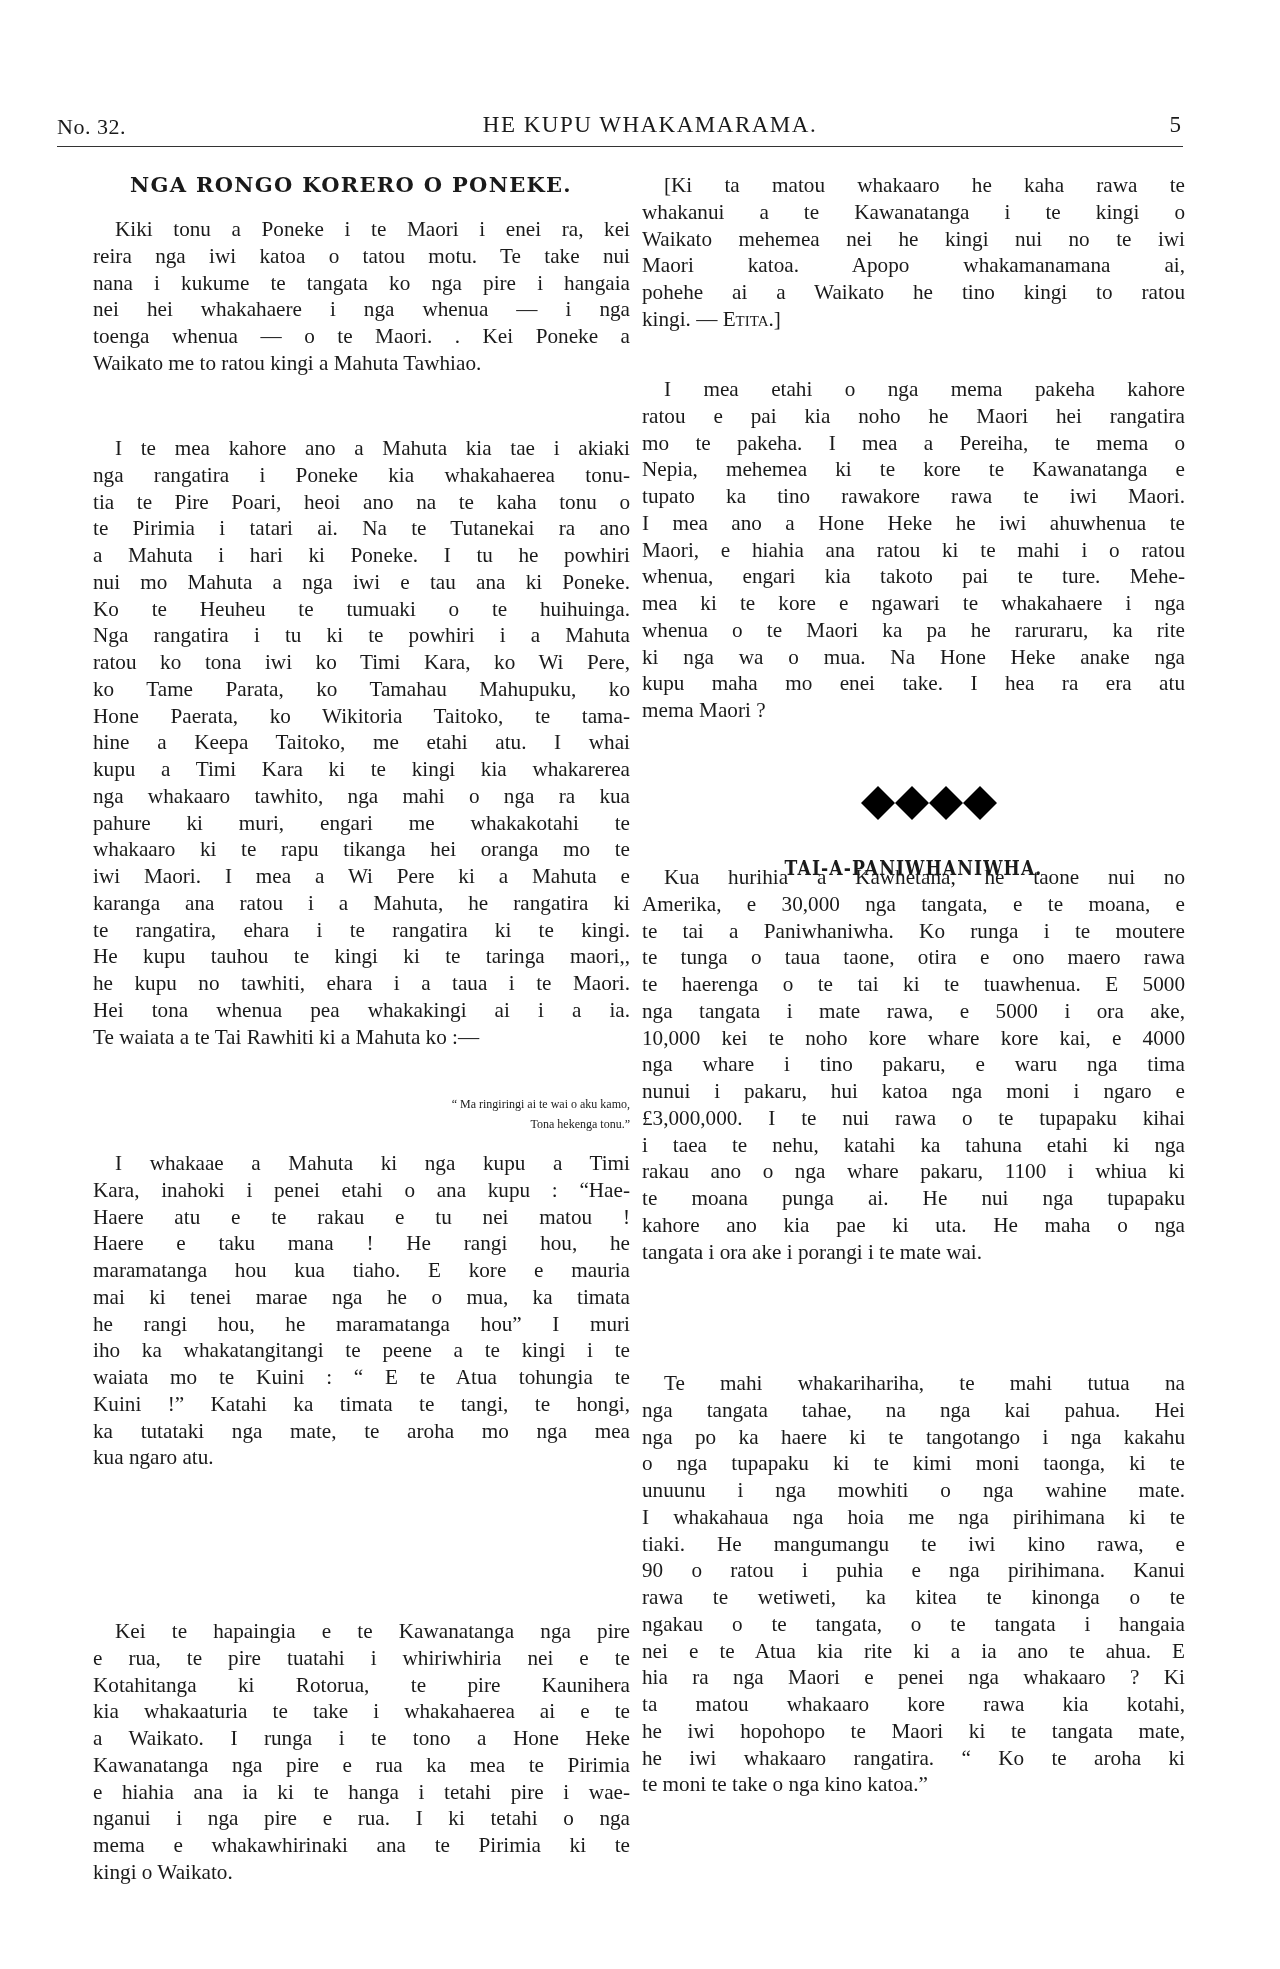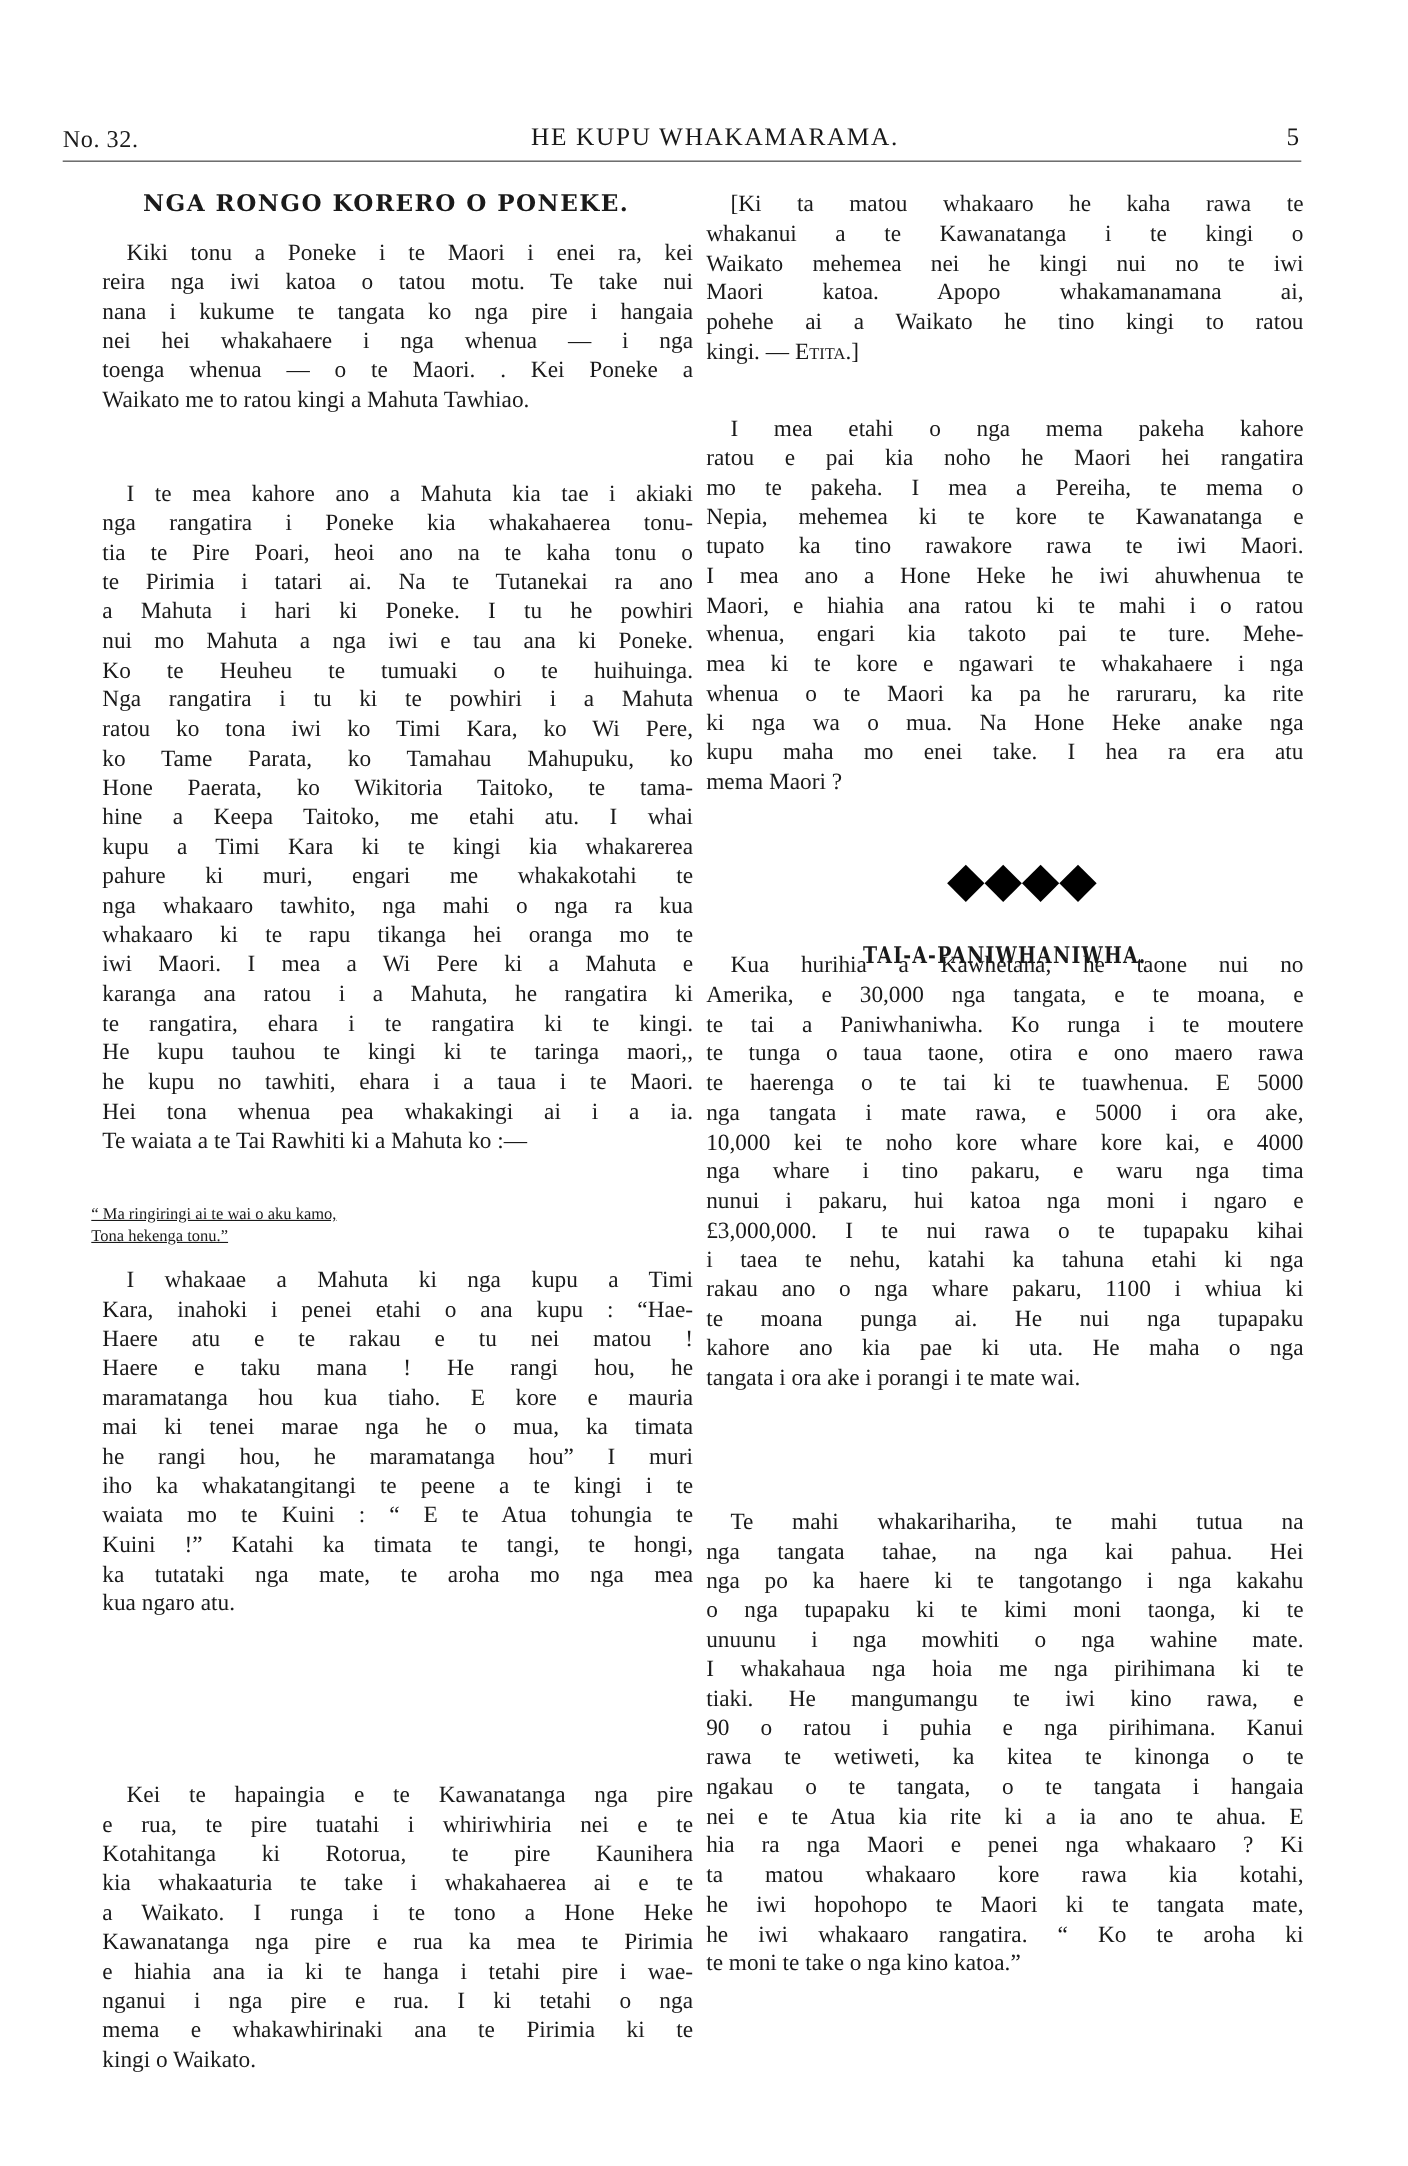--- a/index.html
+++ b/index.html
@@ -13,21 +13,21 @@
   .col { position: absolute; }
   .col-left { left: 93px; width: 537px; }
   .col-right { left: 642px; width: 543px; }
   .heading { position: absolute; font-family: "DejaVu Serif", serif; font-weight: bold;
              font-size: 20px; letter-spacing: 1.3px; text-align: center; white-space: nowrap; }
   .para { position: absolute; left: 0; right: 0; }
   .line { display: block; height: 26.75px; line-height: 26.75px; font-size: 21.2px;
           text-align: justify; text-align-last: justify; white-space: nowrap; overflow: visible; }
   .line.last { text-align-last: left; }
   .line.indent { padding-left: 22px; }
-  .poem { position: absolute; left: 0; right: 0; text-align: left; font-size: 15px; line-height: 20px; text-decoration: underline; }
+  .poem { position: absolute; left: 0; right: 0; text-align: right; font-size: 12px; line-height: 20px; }
   .poem span { display: block; }
   .diamonds { position: absolute; left: 219px; top: 787px; height: 36px; width: 140px; }
   .diamond { position: absolute; top: 4px; width: 24px; height: 24px; background: #000; transform: rotate(45deg); }
   .smallcaps { font-variant: small-caps; }
 </style>
 </head>
 <body>
 
 <div class="page-header">
   <span class="hdr-no">No. 32.</span>
@@ -53,22 +53,22 @@
       <span class="line">te Pirimia i tatari ai.  Na te Tutanekai ra ano</span>
       <span class="line">a Mahuta i hari ki Poneke.  I tu he powhiri</span>
       <span class="line">nui mo Mahuta a nga iwi e tau ana ki Poneke.</span>
       <span class="line">Ko te Heuheu te tumuaki o te huihuinga.</span>
       <span class="line">Nga rangatira i tu ki te powhiri i a Mahuta</span>
       <span class="line">ratou ko tona iwi ko Timi Kara, ko Wi Pere,</span>
       <span class="line">ko Tame Parata, ko Tamahau Mahupuku, ko</span>
       <span class="line">Hone Paerata, ko Wikitoria Taitoko, te tama-</span>
       <span class="line">hine a Keepa Taitoko, me etahi atu.  I whai</span>
       <span class="line">kupu a Timi Kara ki te kingi kia whakarerea</span>
+      <span class="line">nga whakaaro tawhito, nga mahi o nga ra kua</span>
       <span class="line">pahure ki muri, engari me whakakotahi te</span>
-      <span class="line">nga whakaaro tawhito, nga mahi o nga ra kua</span>
       <span class="line">whakaaro ki te rapu tikanga hei oranga mo te</span>
       <span class="line">iwi Maori.  I mea a Wi Pere ki a Mahuta e</span>
       <span class="line">karanga ana ratou i a Mahuta, he rangatira ki</span>
       <span class="line">te rangatira, ehara i te rangatira ki te kingi.</span>
       <span class="line">He kupu tauhou te kingi ki te taringa maori,,</span>
       <span class="line">he kupu no tawhiti, ehara i a taua i te Maori.</span>
       <span class="line">Hei tona whenua pea whakakingi ai i a ia.</span>
       <span class="line last">Te waiata a te Tai Rawhiti ki a Mahuta ko :—</span>
     </div>
 

